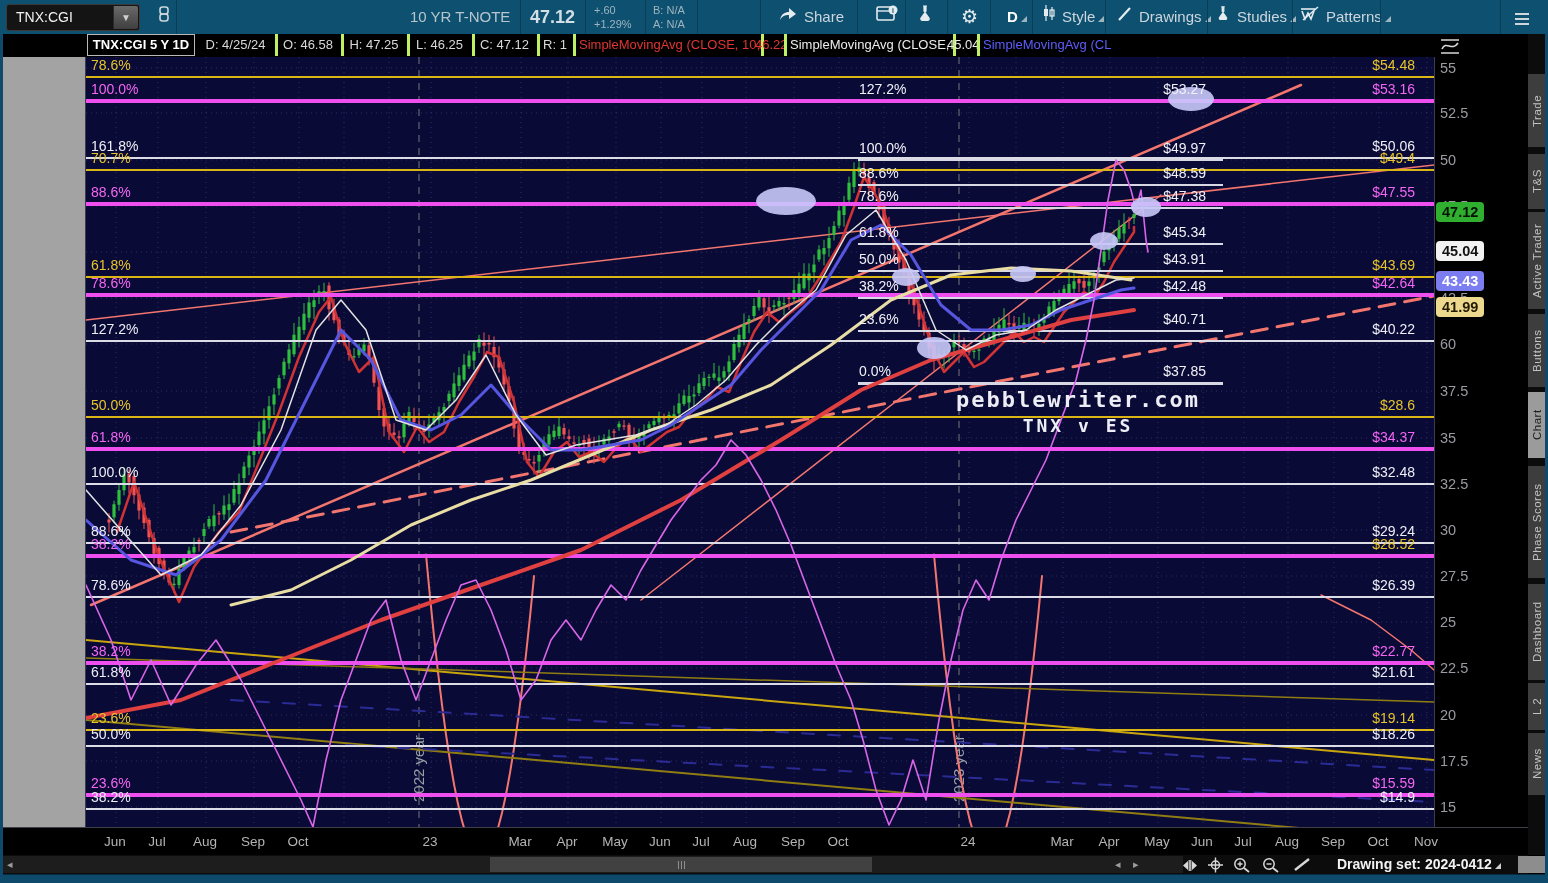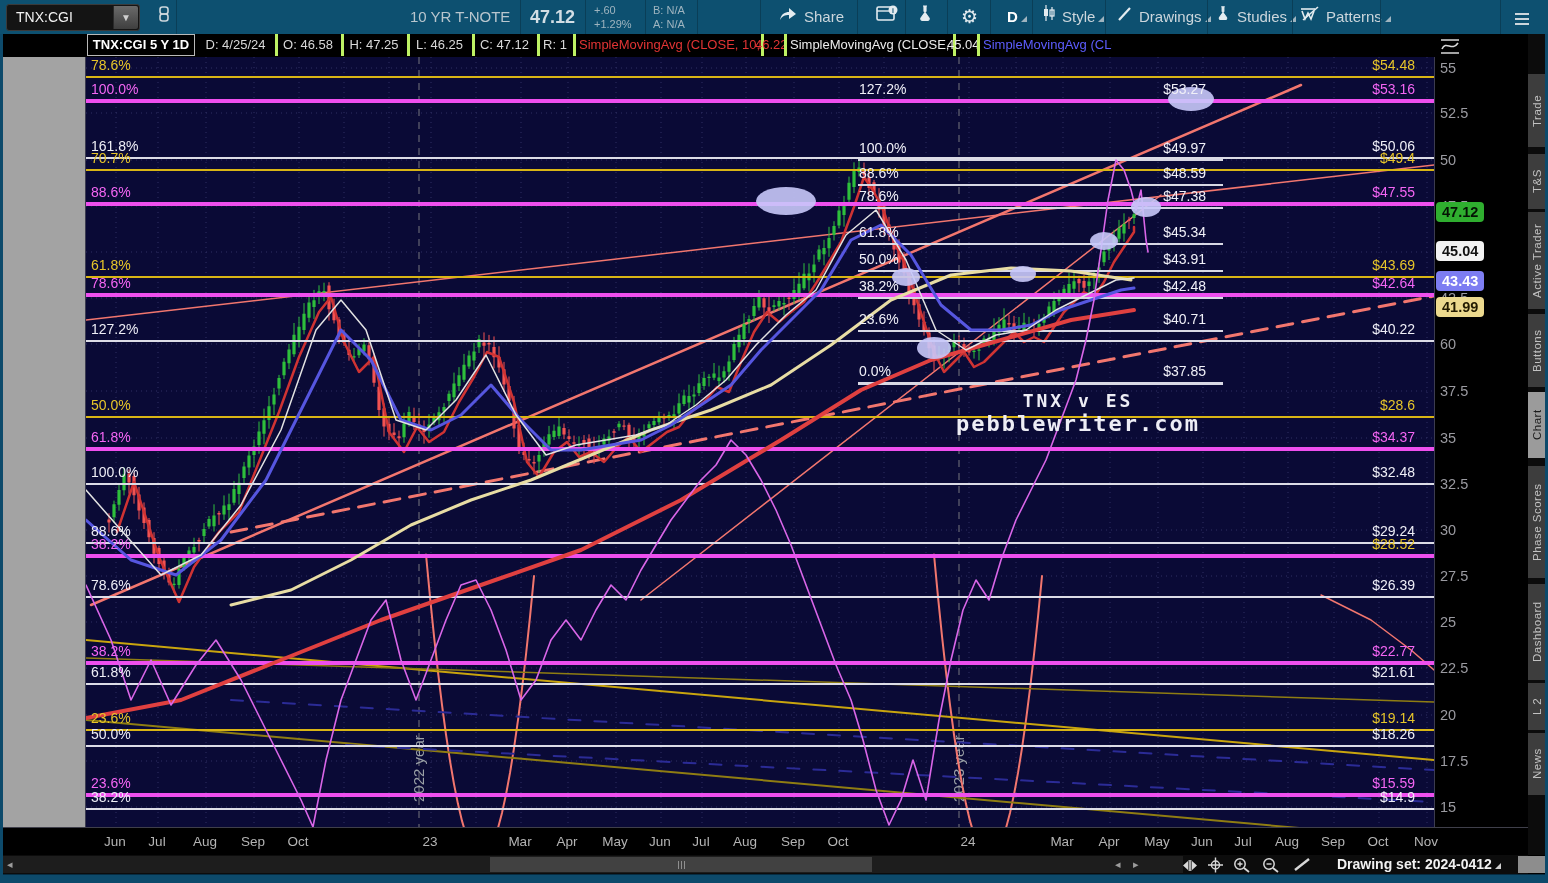--- a/index.html
+++ b/index.html
@@ -361,22 +361,22 @@
         <div class="mid-pct" style="top: 194px;">50.0%</div>
         <div class="mid-price" style="top: 194px;">$43.91</div>
         <div class="mid-pct" style="top: 221px;">38.2%</div>
         <div class="mid-price" style="top: 221px;">$42.48</div>
         <div class="mid-pct" style="top: 254px;">23.6%</div>
         <div class="mid-price" style="top: 254px;">$40.71</div>
         <div class="mid-pct" style="top: 306px;">0.0%</div>
         <div class="mid-price" style="top: 306px;">$37.85</div>
       </div>
     <div id="watermark">
+      <div id="wm1">pebblewriter.com</div>
       <div id="wm2">TNX v ES</div>
-      <div id="wm1">pebblewriter.com</div>
     </div>
   </div>
 
   <div id="months-row">
       <div class="month" style="left: 112px;">Jun</div>
       <div class="month" style="left: 154px;">Jul</div>
       <div class="month" style="left: 202px;">Aug</div>
       <div class="month" style="left: 250px;">Sep</div>
       <div class="month" style="left: 295px;">Oct</div>
       <div class="month" style="left: 427px;">23</div>

